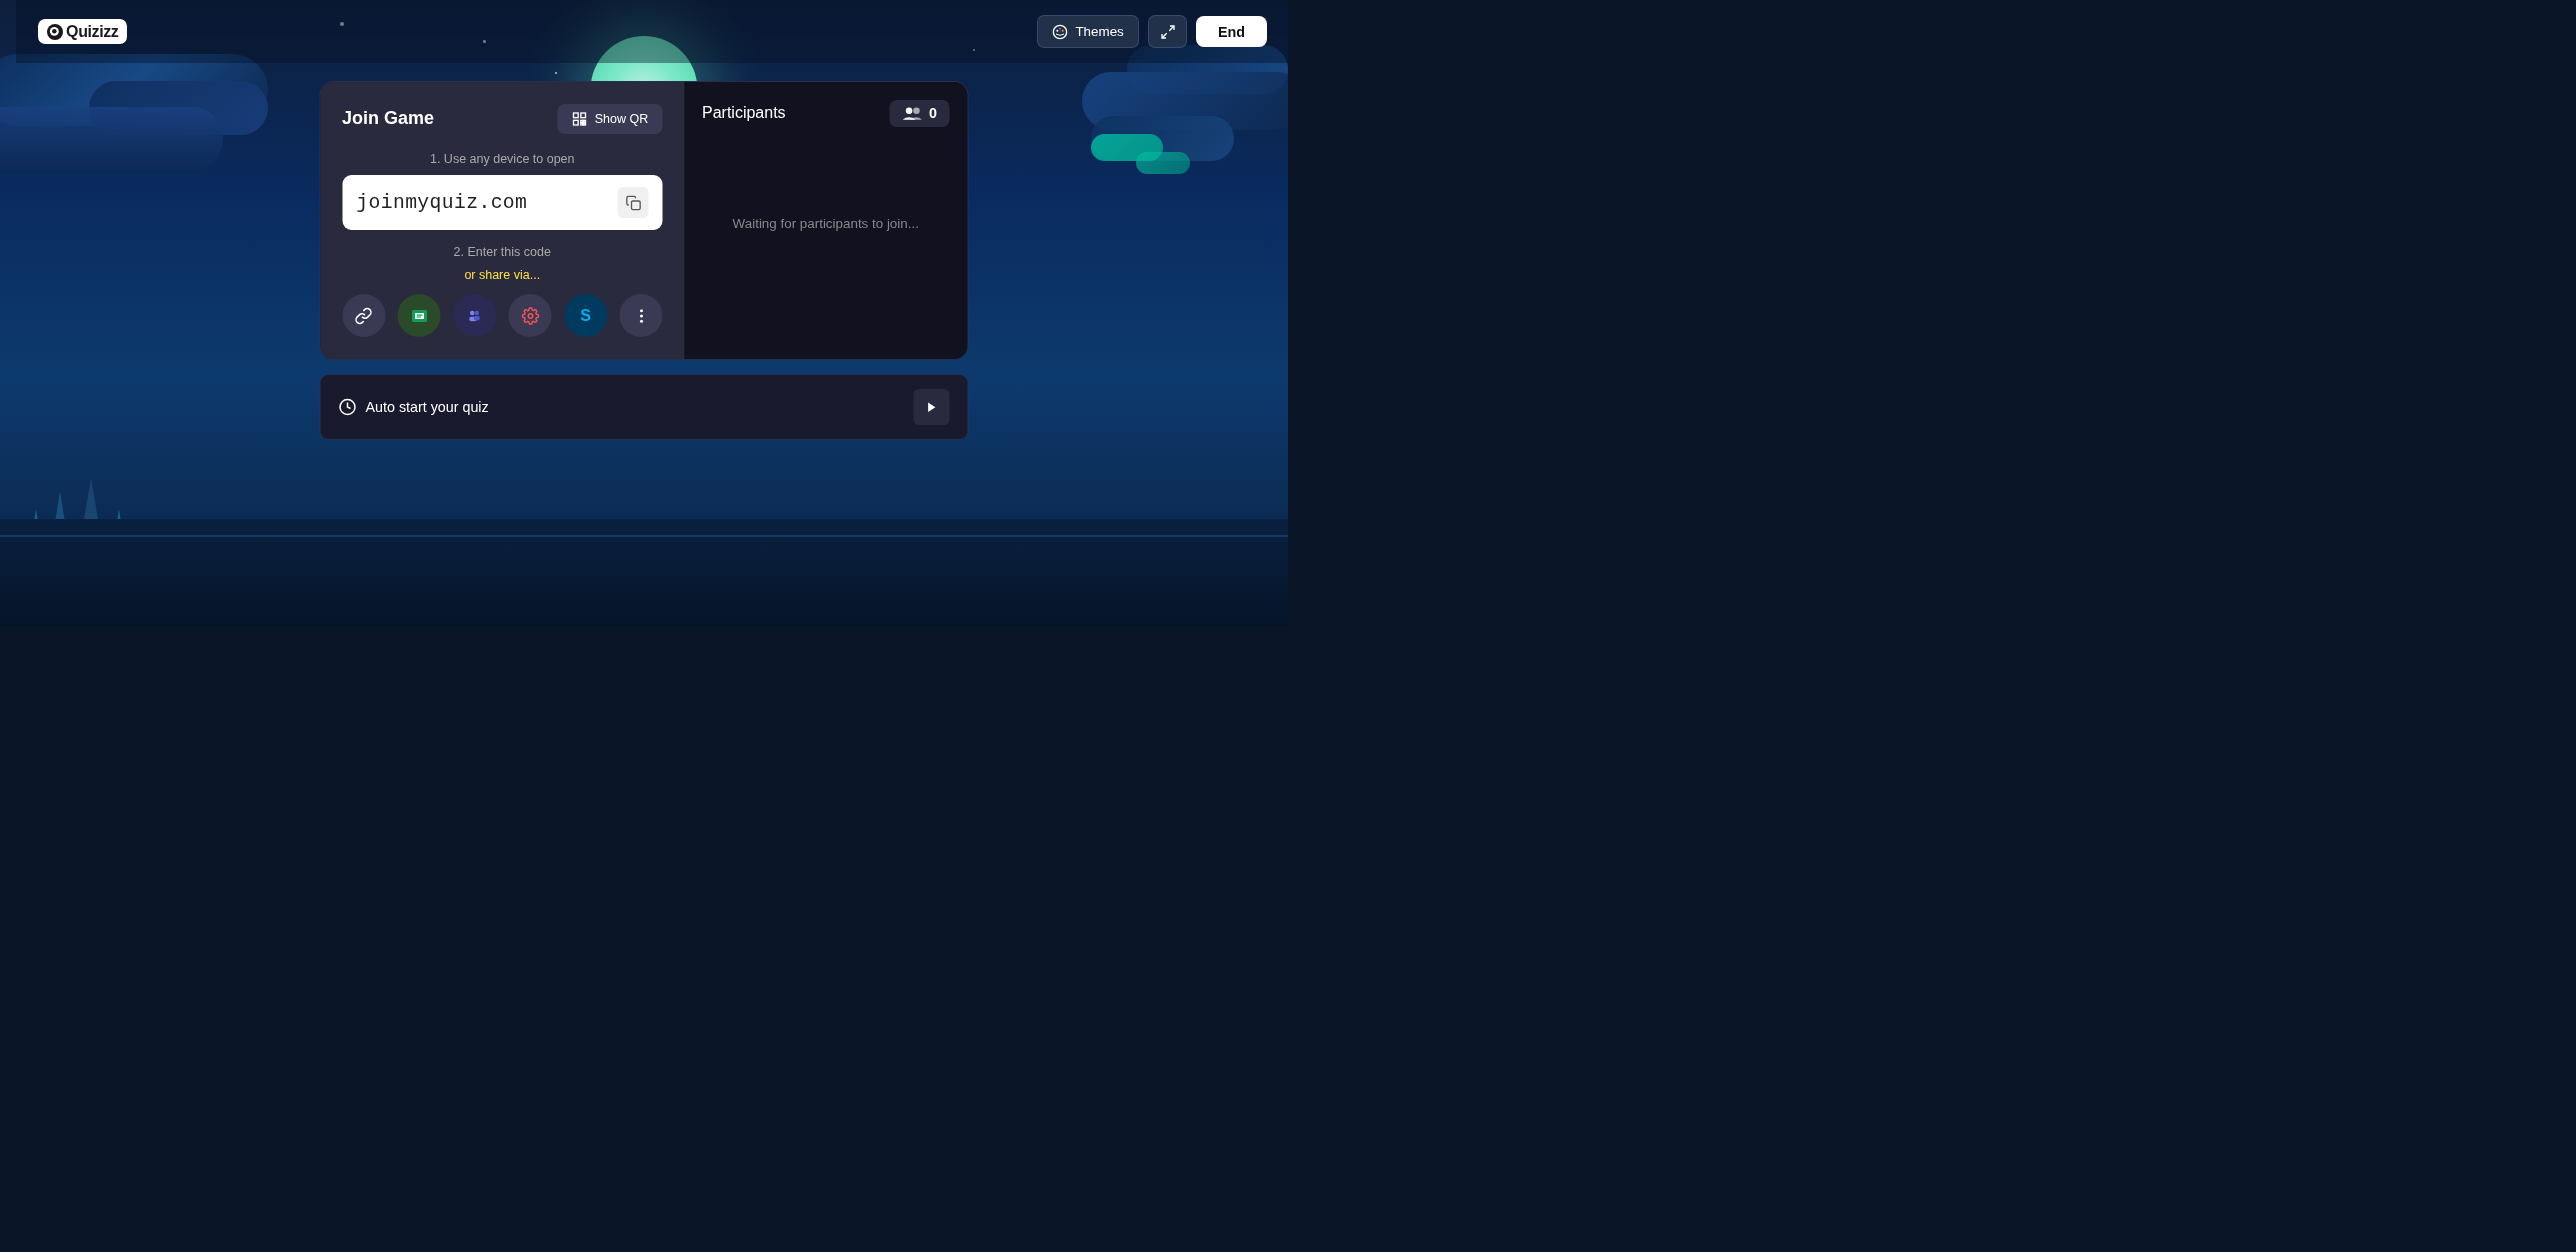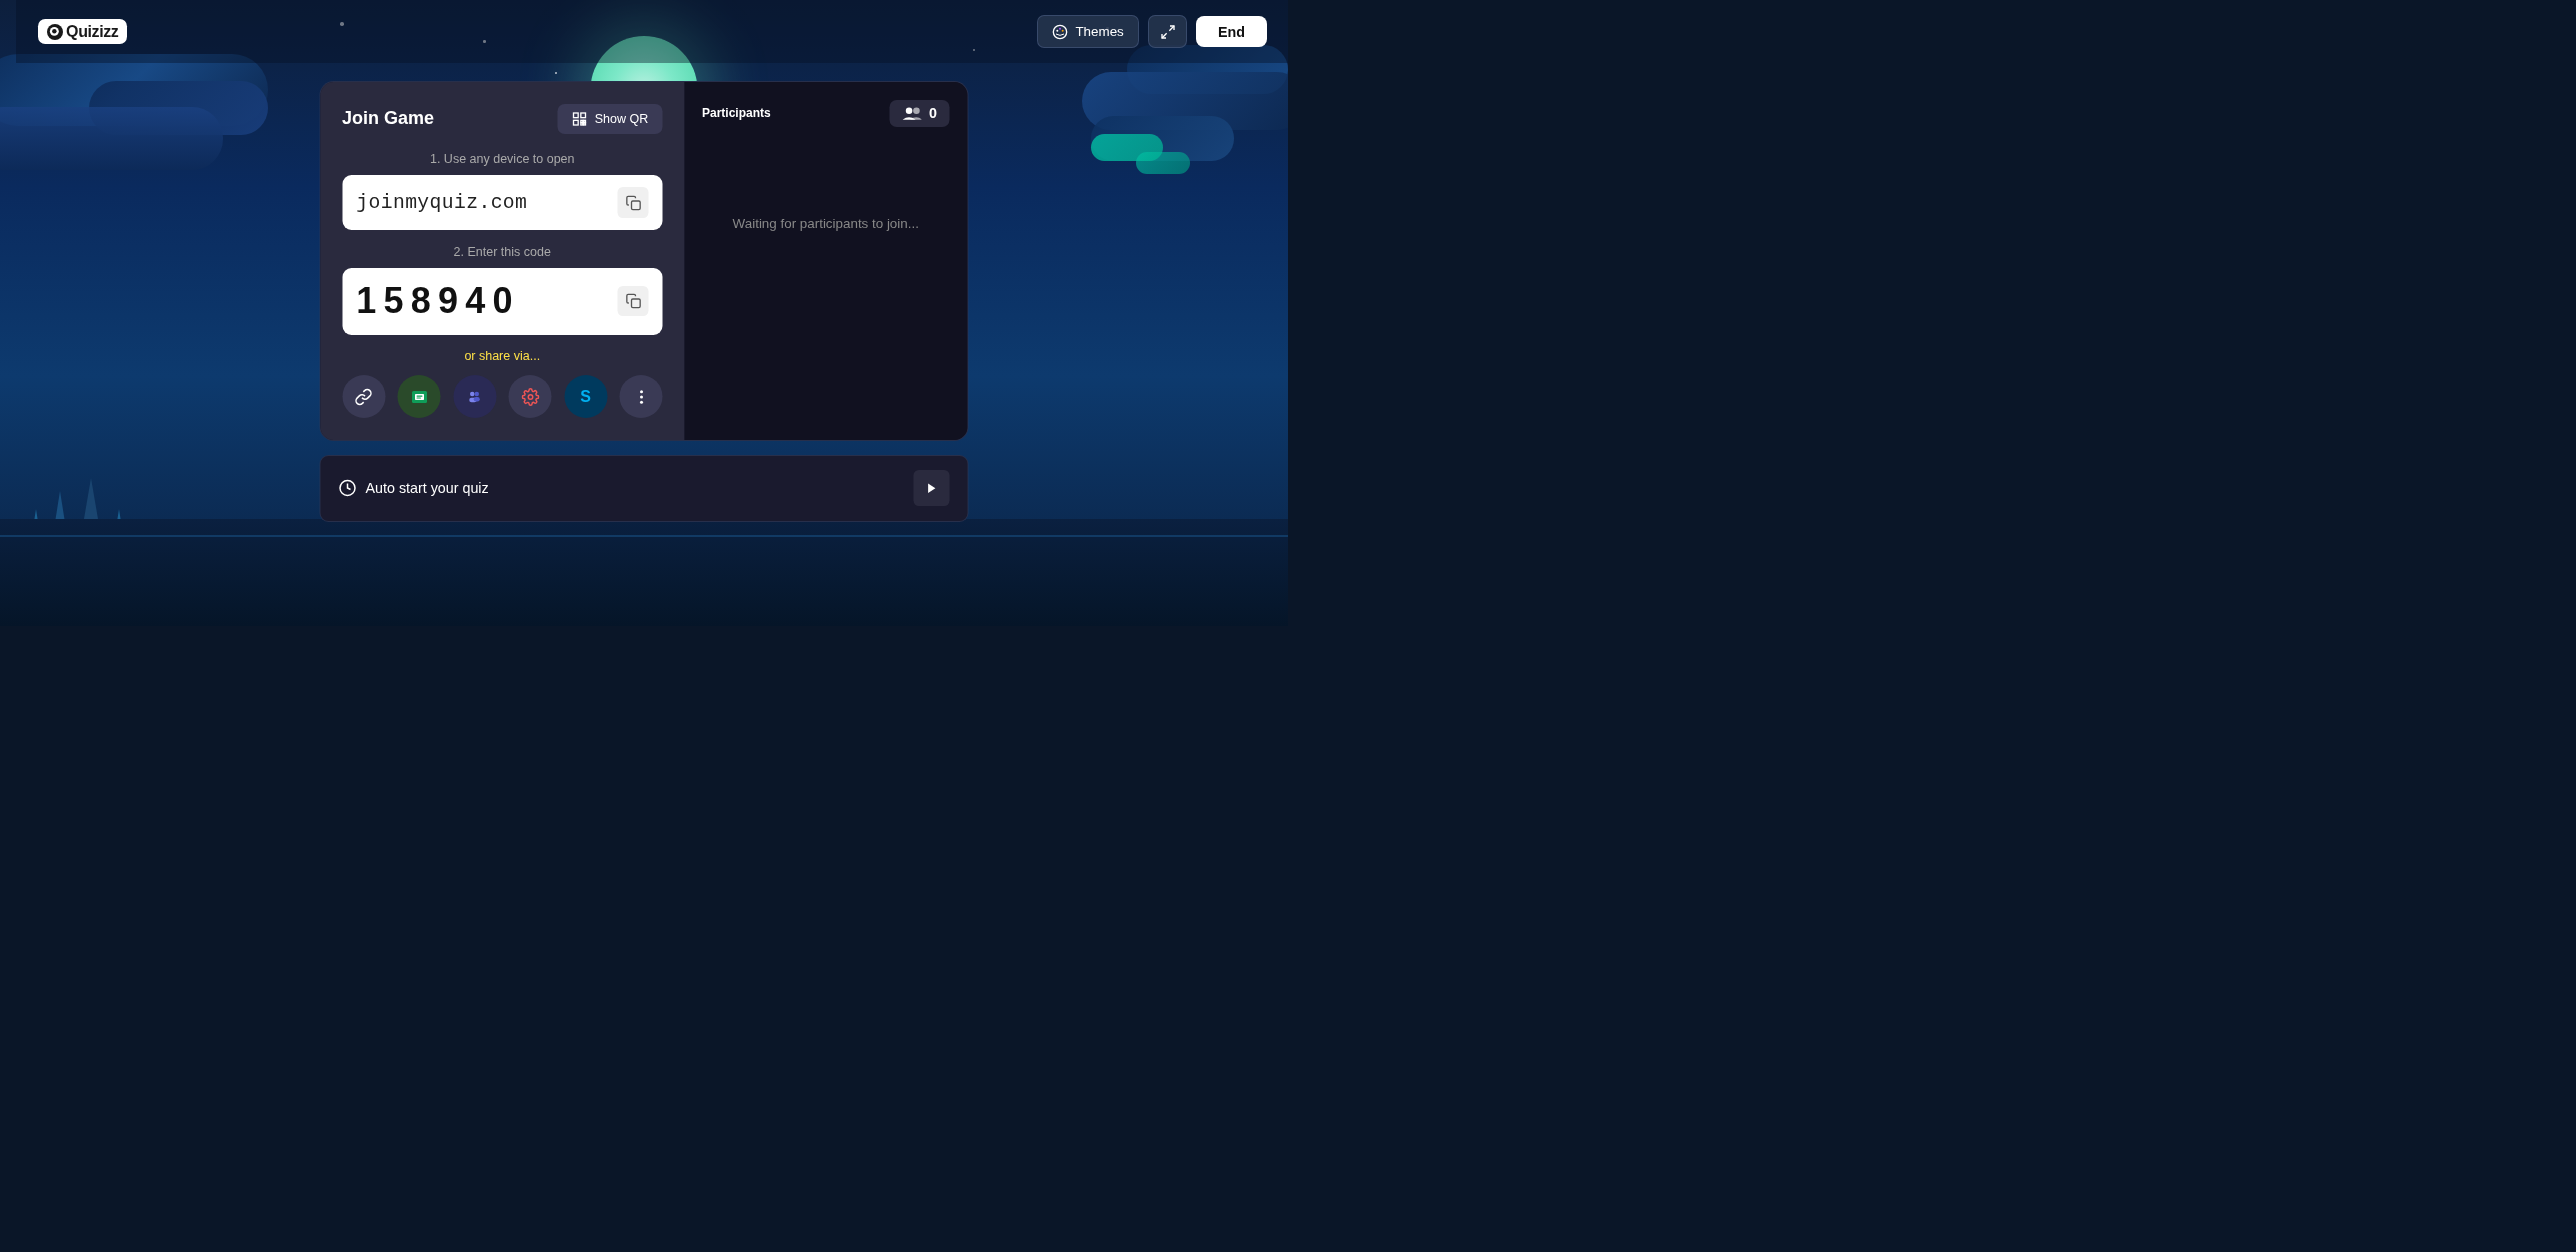--- a/index.html
+++ b/index.html
@@ -323,22 +323,22 @@
 
     .participants-header {
       display: flex;
       align-items: center;
       justify-content: space-between;
       margin-bottom: 18px;
     }
 
     .participants-title {
       color: white;
-      font-size: 12px;
-      font-weight: 700;
+      font-size: 16px;
+      font-weight: 400;
     }
 
     .participants-count-badge {
       background: #2a2a3e;
       border-radius: 7.2px;
       padding: 5.4px 12.5px;
       display: flex;
       align-items: center;
       gap: 7.2px;
       color: white;
@@ -507,32 +507,20 @@
         <button class="copy-btn">
           <svg width="16" height="16" viewBox="0 0 24 24" fill="none" stroke="#555" stroke-width="2">
             <rect x="9" y="9" width="13" height="13" rx="2"></rect>
             <path d="M5 15H4a2 2 0 0 1-2-2V4a2 2 0 0 1 2-2h9a2 2 0 0 1 2 2v1"></path>
           </svg>
         </button>
       </div>
 
       <p class="instruction">2. Enter this code</p>
 
-      <div class="code-section-wrapper">
-
-        <div class="code-box">
-          <span class="code-text">158940</span>
-          <button class="copy-btn">
-            <svg width="16" height="16" viewBox="0 0 24 24" fill="none" stroke="#555" stroke-width="2">
-              <rect x="9" y="9" width="13" height="13" rx="2"></rect>
-              <path d="M5 15H4a2 2 0 0 1-2-2V4a2 2 0 0 1 2-2h9a2 2 0 0 1 2 2v1"></path>
-            </svg>
-          </button>
-        </div>
-      </div>
 
       <p class="share-label">or share via...</p>
 
       <div class="share-icons">
         <button class="share-icon-btn">
           <svg width="18" height="18" viewBox="0 0 24 24" fill="none" stroke="white" stroke-width="2">
             <path d="M10 13a5 5 0 0 0 7.54.54l3-3a5 5 0 0 0-7.07-7.07l-1.72 1.71"></path>
             <path d="M14 11a5 5 0 0 0-7.54-.54l-3 3a5 5 0 0 0 7.07 7.07l1.71-1.71"></path>
           </svg>
         </button>

